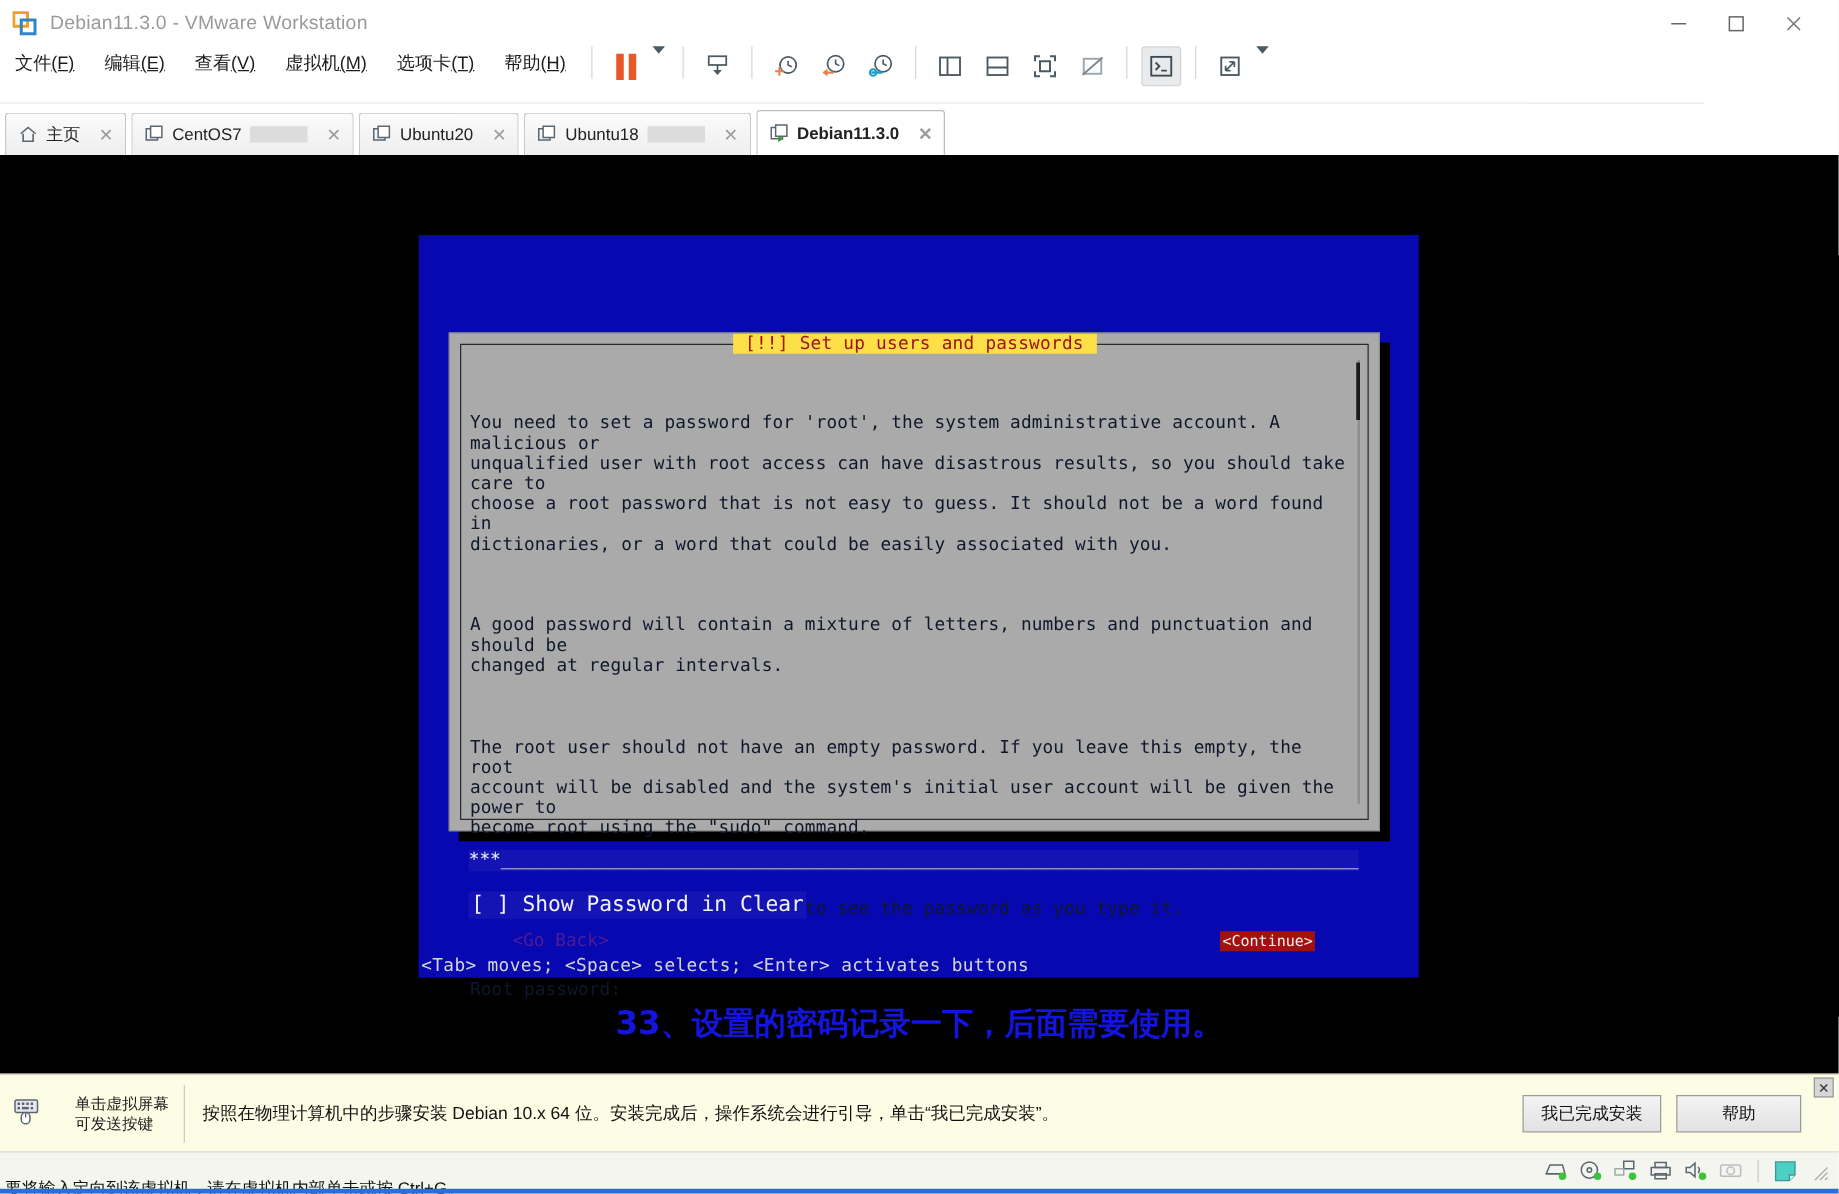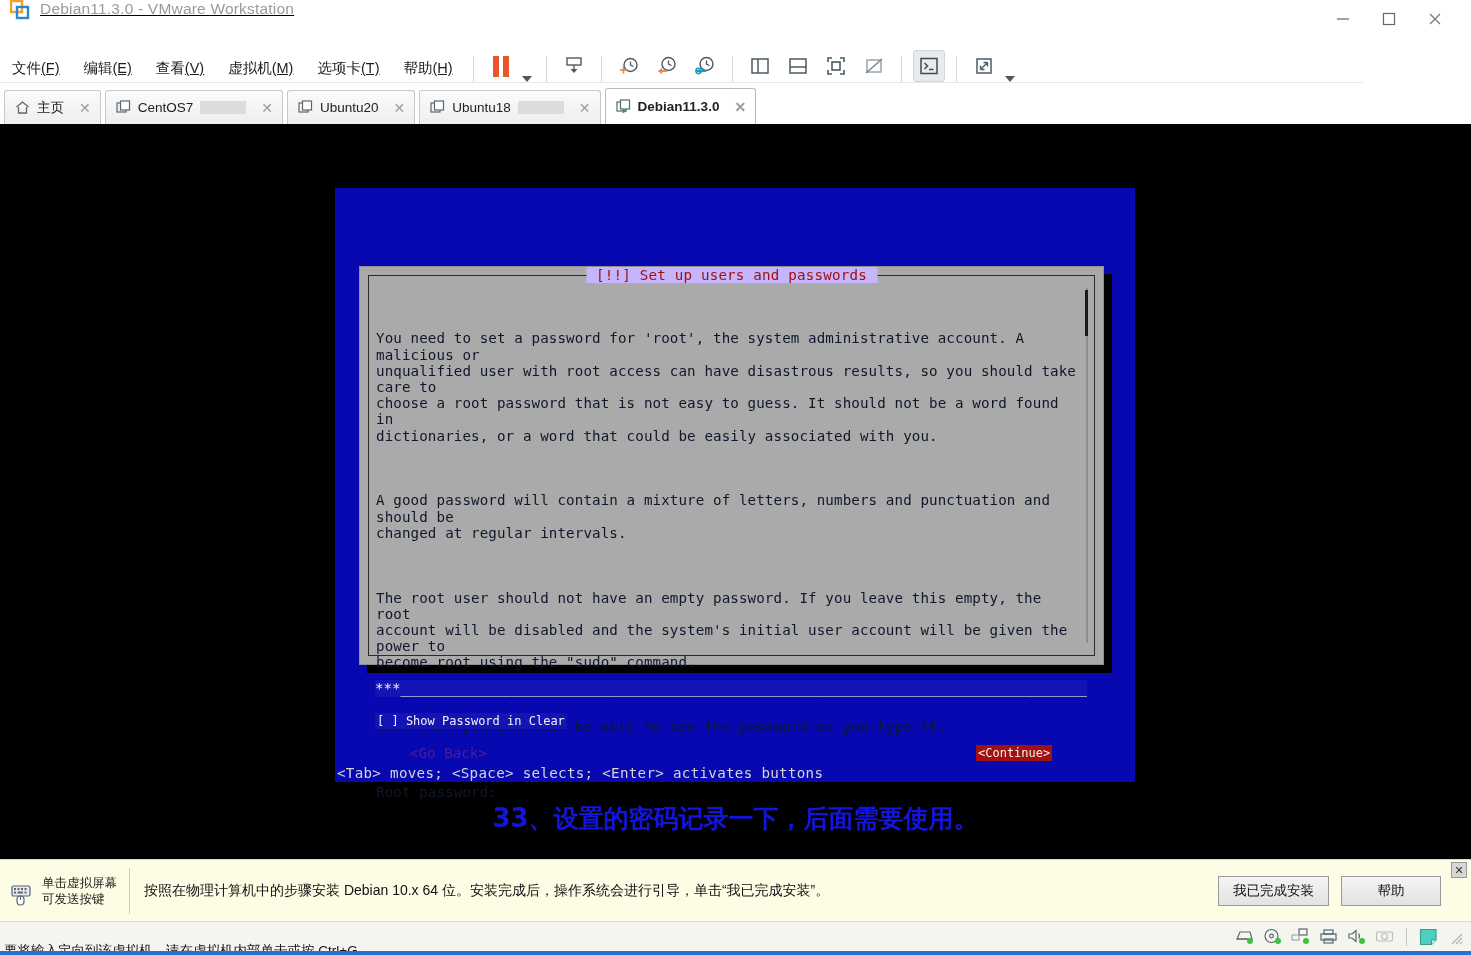--- a/index.html
+++ b/index.html
@@ -8,35 +8,35 @@
     overflow: hidden;
     background: #ffffff;
     font-family: "Liberation Sans", sans-serif;
   }
   #app { position: relative; width: 1471px; height: 955px; background: #fff; }
 
   
   .titlebar {
     position: absolute; left: 0; top: 0; width: 1458px; height: 37px;
     background: #ffffff;
-    display: flex; align-items: flex-start; text-decoration: underline;
+    display: flex; align-items: center;
   }
   .app-logo { margin-left: 10px; width: 20px; height: 20px; position: relative; }
   .app-title {
     margin-left: 10px; font-size: 15.5px; color: #9a9a9a; letter-spacing: .2px;
     white-space: nowrap;
   }
   .wincontrols { margin-left: auto; display: flex; height: 37px; }
   .wc { width: 46px; height: 37px; display: flex; align-items: center; justify-content: center; }
   .wc svg { display: block; }
 
   
   .menubar {
     position: absolute; left: 0; top: 37px; width: 1363px; height: 46px;
-    background: #ffffff; display: flex; align-items: flex-end;
+    background: #ffffff; display: flex; align-items: flex-start;
     border-bottom: 1px solid #e8e8e8;
   }
   .menu-item {
     font-size: 14.5px; color: #1d1d1d; padding: 4px 12px; white-space: nowrap;
   }
   .menu-item .uline { text-decoration: underline; }
   .tb-sep { width: 1px; height: 26px; background: #d8d8d8; margin: 0 8px; }
   .tb-btn {
     width: 32px; height: 32px; display: flex; align-items: center; justify-content: center;
     margin: 0 3px; border-radius: 3px;
@@ -97,21 +97,21 @@
     position: absolute; left: 359px; top: 142px; width: 745px; height: 399px;
     background: #aaaaaa;
     border: 1px solid #8f8f8f;
   }
   .dlg-inner {
     position: absolute; left: 8px; top: 8px; right: 8px; bottom: 8px;
     border: 1px solid #2b2b2b;
   }
   .dlg-title {
     position: absolute; top: -9px; left: 50%; transform: translateX(-50%);
-    background: #c4b5fd; padding: 0 10px;
+    background: #fde047; padding: 0 10px;
     font-family: "DejaVu Sans Mono", monospace;
     font-size: 14.2px; color: #a21010; white-space: nowrap; letter-spacing: .2px;
   }
   .dlg-body {
     position: absolute; left: 7px; top: 22px; right: 18px;
     font-family: "DejaVu Sans Mono", monospace;
     font-size: 14.2px; color: #0f172a; line-height: 16.2px;
     white-space: pre-wrap; letter-spacing: .1px;
   }
   .dlg-body p { margin: 0 0 16.2px 0; }
@@ -125,21 +125,21 @@
     position: absolute; left: 15px; top: 413px; width: 712px; height: 17px;
     background: #1414b4;
     font-family: "DejaVu Sans Mono", monospace;
     font-size: 14.2px; color: #f2f2f2; line-height: 17px;
     overflow: hidden; white-space: nowrap;
   }
   .showpw {
     position: absolute; left: 15px; top: 446px;
     background: #1414b4; color: #f2f2f2;
     font-family: "DejaVu Sans Mono", monospace;
-    font-size: 12px; padding: 1px 2px; white-space: nowrap;
+    font-size: 17px; padding: 1px 2px; white-space: nowrap;
   }
   .btn-goback {
     position: absolute; left: 50px; top: 478px;
     font-family: "DejaVu Sans Mono", monospace;
     font-size: 14.2px; color: #4c1d95; white-space: nowrap;
   }
   .btn-continue {
     position: absolute; left: 616px; top: 478px;
     background: #a21010; color: #f2f2f2;
     font-family: "DejaVu Sans Mono", monospace;
@@ -153,21 +153,21 @@
     font-family: "DejaVu Sans", sans-serif;
   }
   .caption .num { font-size: 26px; }
 
   
   .notifbar {
     position: absolute; left: 0; top: 859px; width: 1471px; height: 62px;
     background: #fdfce4; border-top: 1px solid #d9d9be;
     display: flex; align-items: center;
   }
-  .notif-left { display: flex; align-items: flex-end; gap: 6px; padding-left: 10px; }
+  .notif-left { display: flex; align-items: flex-start; gap: 24px; padding-left: 10px; }
   .kbicon { width: 26px; height: 26px; position: relative; flex: none; }
   .notif-left-text { font-size: 12.5px; color: #1d1d1d; line-height: 16px; }
   .notif-divider { width: 1px; height: 46px; background: #cfcfb8; margin: 0 14px 0 12px; }
   .notif-msg { font-size: 14px; color: #111; }
   .notif-buttons { margin-left: auto; display: flex; gap: 12px; padding-right: 30px; }
   .nbtn {
     min-width: 100px; height: 30px; padding: 0 14px;
     background: linear-gradient(#f4f4f4, #e2e2e2);
     border: 1px solid #9a9a9a; font-size: 13.5px; color: #111;
     display: flex; align-items: center; justify-content: center;

